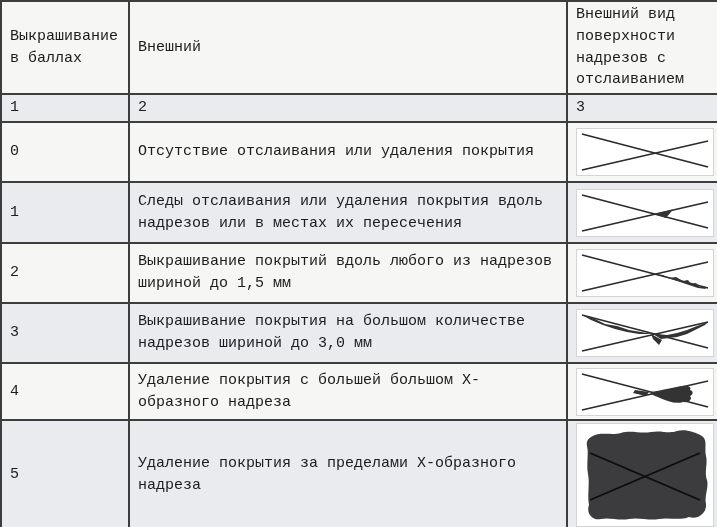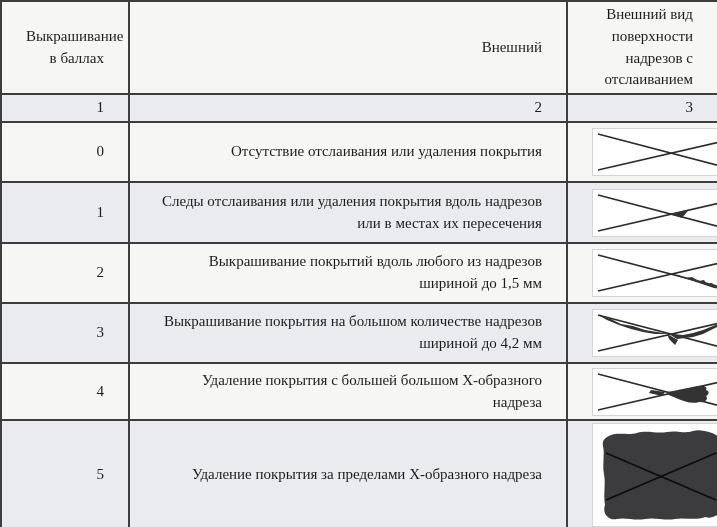--- a/index.html
+++ b/index.html
@@ -14,27 +14,28 @@
     border-collapse: collapse;
     table-layout: fixed;
     width: 717px;
     height: 527px;
   }
   table.rating col.c1 { width: 128px; }
   table.rating col.c2 { width: 438px; }
   table.rating col.c3 { width: 151px; }
   table.rating th, table.rating td {
     border: 2px solid #3d3d3d;
-    text-align: right;
+    text-align: left;
     vertical-align: middle;
     font-size: 15px;
     font-weight: normal;
     line-height: 1.45;
-    padding: 2px 24px;
+    padding: 2px 8px;
     box-sizing: border-box;
+    font-family: Liberation Mono, monospace;
   }
   td.desc { padding: 2px 18px; }
   tr.row-light { background: #f6f6f4; }
   tr.row-shaded { background: #e9ebee; }
   tr.h-header  { height: 88px; }
   tr.h-colnum  { height: 28px; }
   tr.h-std     { height: 60px; }
   tr.h-r1      { height: 61px; }
   tr.h-r4      { height: 57px; }
   tr.h-big     { height: 108px; }
@@ -111,21 +112,21 @@
             <line class="ink-line" x1="5" y1="5" x2="131" y2="38"></line>
             <line class="ink-line" x1="5" y1="41" x2="131" y2="12"></line>
             <polygon class="ink-fill" points="76,24 86,25 92,28 99,27 106,31 111,30 114,34 119,33 123,37 127,36 129,39 121,38 112,35 103,32 94,29 85,26"></polygon>
           </svg>
         </span>
       </td>
     </tr>
 
     <tr class="row-shaded h-std">
       <td class="score">3</td>
-      <td class="desc">Выкрашивание покрытия на большом количестве надрезов шириной до 4,2 мм</td>
+      <td class="desc">Выкрашивание покрытия на большом количестве надрезов шириной до 3,0 мм</td>
       <td>
         <span class="figbox">
           <svg width="136" height="46" viewBox="0 0 136 46" role="img" aria-label="x-cut-flaking-along-many-cuts">
             <line class="ink-line" x1="5" y1="5" x2="131" y2="38"></line>
             <line class="ink-line" x1="5" y1="41" x2="131" y2="12"></line>
             <polygon class="ink-fill" points="5,5 18,9 28,14 40,16 52,20 64,22 76,24 62,24 50,22 38,19 26,15 14,10"></polygon>
             <polygon class="ink-fill" points="131,12 120,16 110,20 100,23 90,25 80,24 76,24 84,29 92,28 100,27 110,24 120,19 128,15"></polygon>
             <polygon class="ink-fill" points="74,24 85,30 82,35 76,29"></polygon>
           </svg>
         </span>

